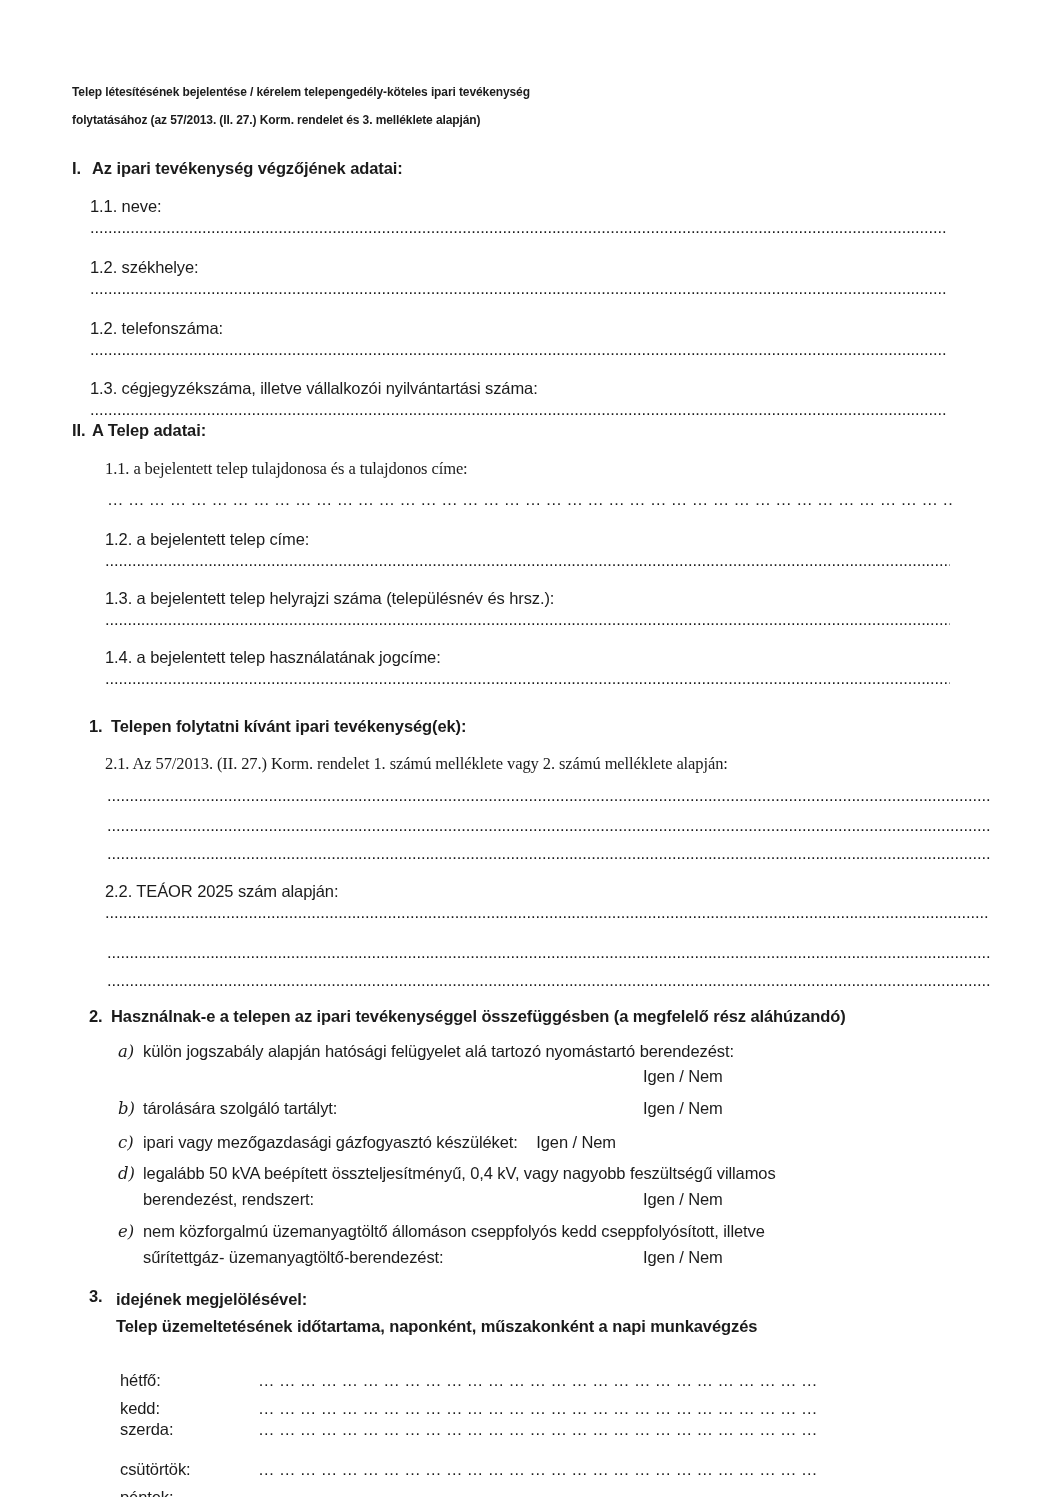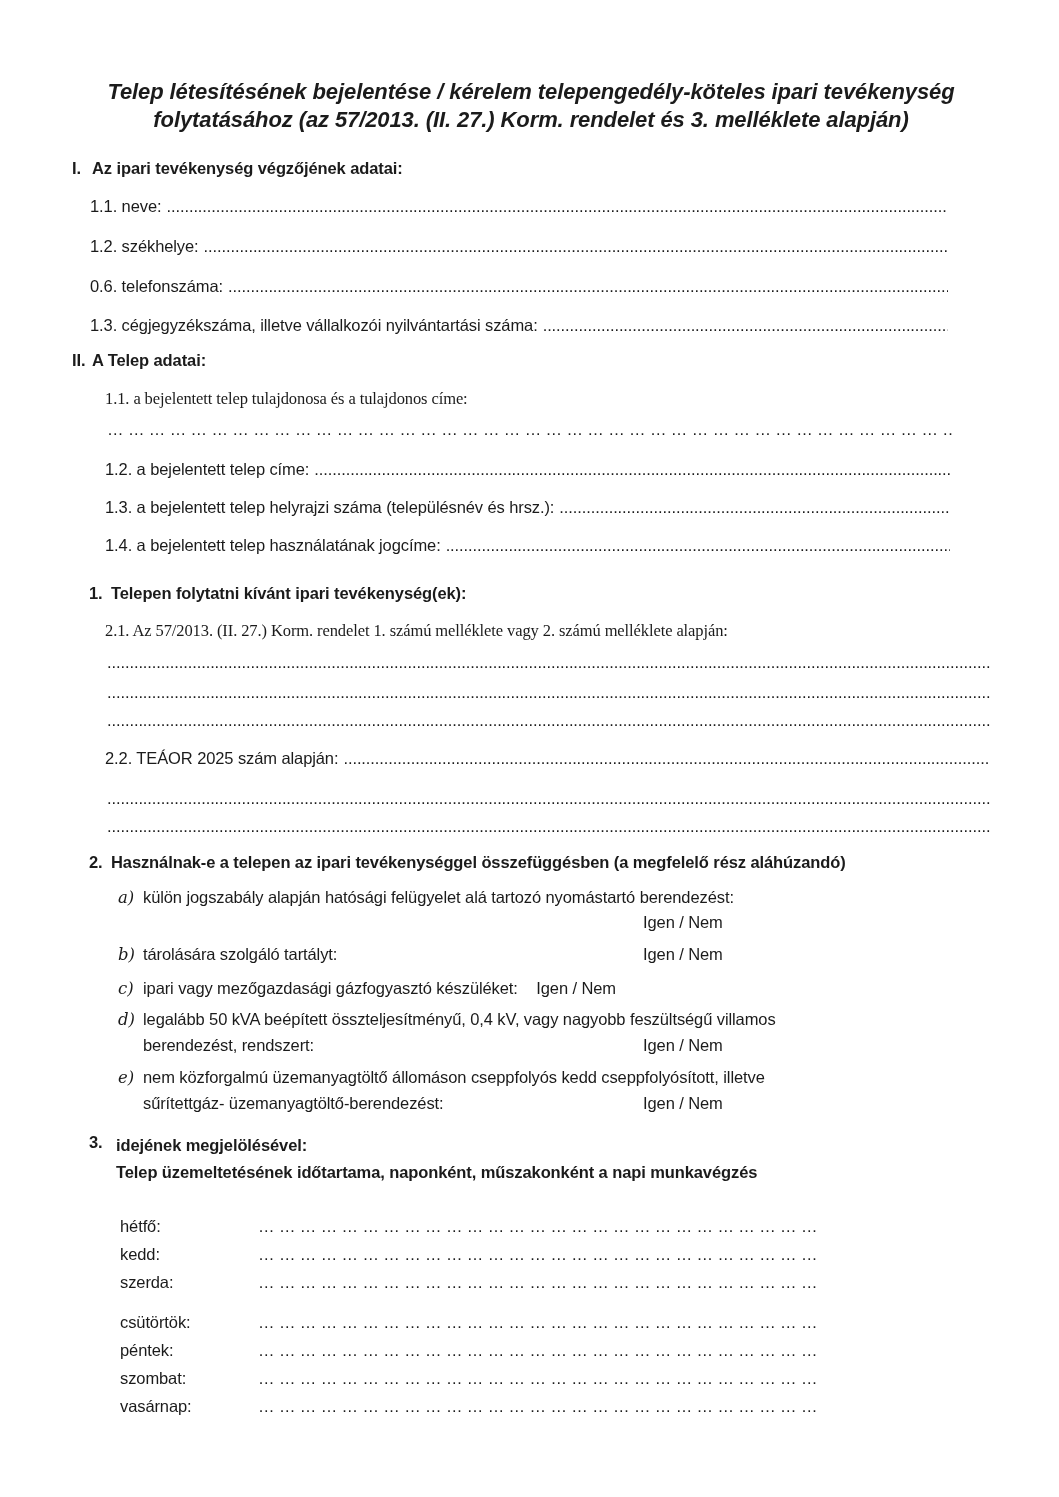--- a/index.html
+++ b/index.html
@@ -5,31 +5,31 @@
   * { box-sizing: border-box; }
   html,body { margin:0; padding:0; background:#ffffff; }
   body {
     width:1059px; height:1497px;
     font-family:"Liberation Sans","DejaVu Sans",sans-serif;
     font-size:16.5px; line-height:21px; color:#1b1b1b;
     letter-spacing:-0.1px;
   }
   .page { position:relative; width:1059px; height:1497px; padding:78px 69px 0 72px; overflow:hidden; }
 
-  .title { text-align:center; font-weight:700; font-size:22px;font-style:italic; }
+  .title { text-align:left; font-weight:700; font-size:12px; }
   .title div { line-height:28px; white-space:nowrap; }
 
   .head { font-weight:700; display:flex; }
   .rnum { min-width:20px; }
   .head.n { margin-left:17px; }
   .nnum { min-width:22px; }
   .nnum3 { min-width:27px; }
   .h2lines div { line-height:27px; }
 
-  .frow { display:flex; }
+  .frow { display:flex;flex-direction:column; }
   .label { white-space:nowrap; padding-right:5px; }
   .lead { flex:1 1 auto; overflow:hidden; white-space:nowrap; }
 
   .s1 { margin-left:18px; width:858px; }
   .s2 { margin-left:33px; width:845px;justify-content:flex-end; }
   .s22 { margin-left:33px; width:885px; }
   .plain { margin-left:33px;font-family:Liberation Serif, serif; }
   .fullline { margin-left:35px; width:883px; overflow:hidden; white-space:nowrap; }
   .groupline { margin-left:35px; width:845px; overflow:hidden; white-space:nowrap; }
 
@@ -59,29 +59,29 @@
 
   <div class="frow s1" style="margin-top:17px">
     <span class="label">1.1. neve:</span>
     <span class="lead">....................................................................................................................................................................................................................................................................</span>
   </div>
   <div class="frow s1" style="margin-top:19px">
     <span class="label">1.2. székhelye:</span>
     <span class="lead">....................................................................................................................................................................................................................................................................</span>
   </div>
   <div class="frow s1" style="margin-top:19px">
-    <span class="label">0.6. telefonszáma:</span>
+    <span class="label">1.2. telefonszáma:</span>
     <span class="lead">....................................................................................................................................................................................................................................................................</span>
   </div>
   <div class="frow s1" style="margin-top:18px">
     <span class="label">1.3. cégjegyzékszáma, illetve vállalkozói nyilvántartási száma:</span>
     <span class="lead">....................................................................................................................................................................................................................................................................</span>
   </div>
 
-  <div class="head" style="margin-top:14px">
+  <div class="head" style="">
     <span class="rnum">II.</span>
     <span>A Telep adatai:</span>
   </div>
 
   <div class="plain" style="margin-top:17px">1.1. a bejelentett telep tulajdonosa és a tulajdonos címe:</div>
   <div class="groupline" style="margin-top:10px">… … … … … … … … … … … … … … … … … … … … … … … … … … … … … … … … … … … … … … … … … … … … … … … … … … … … … … … …</div>
 
   <div class="frow s2" style="margin-top:19px">
     <span class="label">1.2. a bejelentett telep címe:</span>
     <span class="lead">....................................................................................................................................................................................................................................................................</span>
@@ -166,21 +166,21 @@
   </div>
 
   <div class="drow" style="margin-top:30px">
     <span class="dlabel">hétfő:</span>
     <span class="lead">… … … … … … … … … … … … … … … … … … … … … … … … … … … … … … … … … … … … … … … … … … … … … … … … … … … … … … … …</span>
   </div>
   <div class="drow" style="margin-top:7px">
     <span class="dlabel">kedd:</span>
     <span class="lead">… … … … … … … … … … … … … … … … … … … … … … … … … … … … … … … … … … … … … … … … … … … … … … … … … … … … … … … …</span>
   </div>
-  <div class="drow" style="margin-top:7px">
+  <div class="drow" style="">
     <span class="dlabel">szerda:</span>
     <span class="lead">… … … … … … … … … … … … … … … … … … … … … … … … … … … … … … … … … … … … … … … … … … … … … … … … … … … … … … … …</span>
   </div>
   <div class="drow" style="margin-top:19px">
     <span class="dlabel">csütörtök:</span>
     <span class="lead">… … … … … … … … … … … … … … … … … … … … … … … … … … … … … … … … … … … … … … … … … … … … … … … … … … … … … … … …</span>
   </div>
   <div class="drow" style="margin-top:7px">
     <span class="dlabel">péntek:</span>
     <span class="lead">… … … … … … … … … … … … … … … … … … … … … … … … … … … … … … … … … … … … … … … … … … … … … … … … … … … … … … … …</span>

